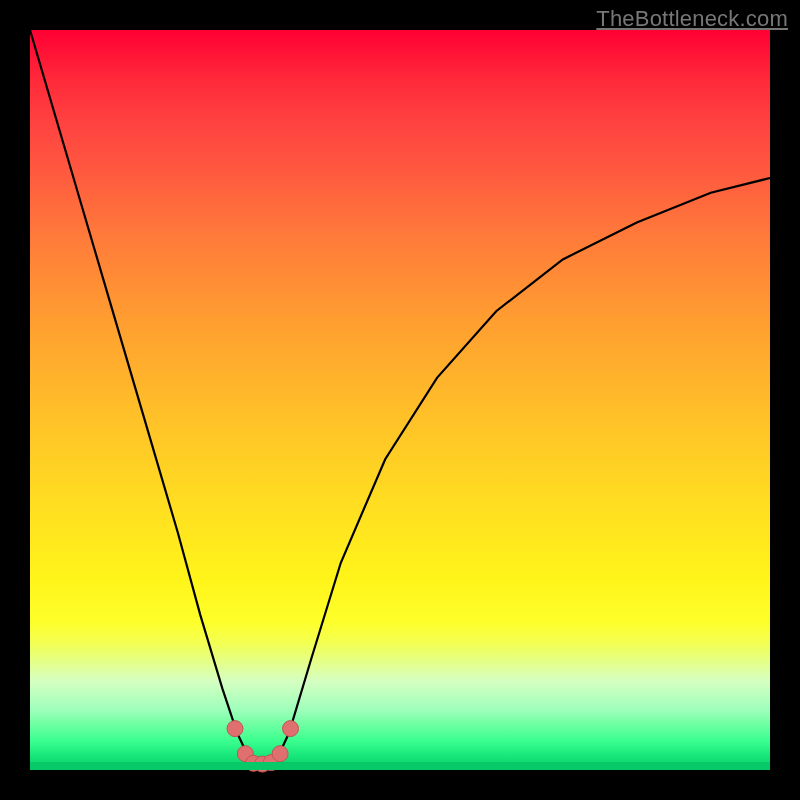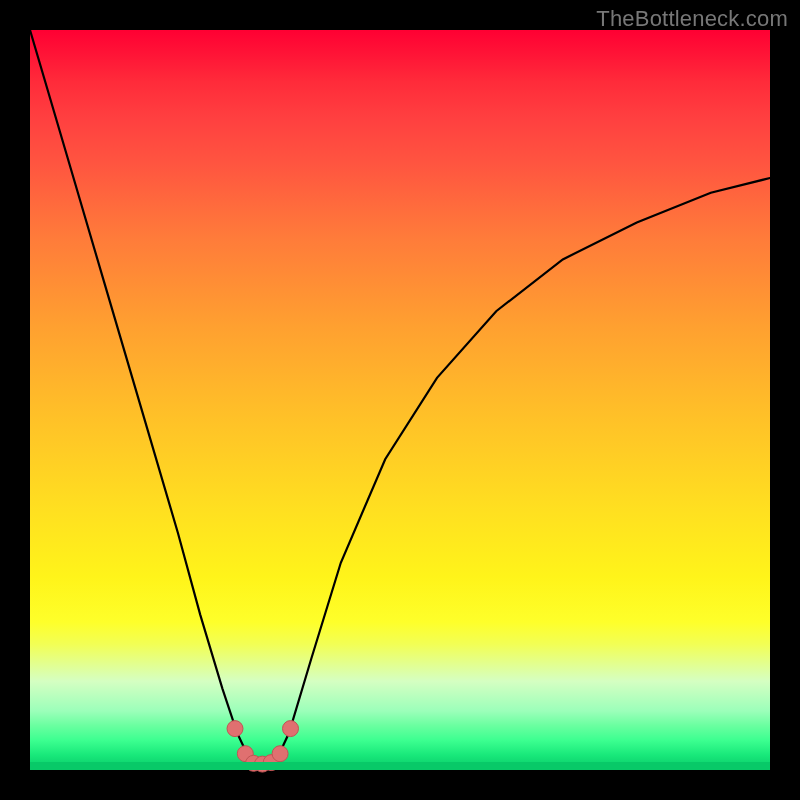--- a/index.html
+++ b/index.html
@@ -37,20 +37,21 @@
   }
   .watermark {
     position: absolute;
     top: 6px;
     right: 12px;
     font-family: Arial, Helvetica, sans-serif;
     font-size: 22px;
     color: #777;
     letter-spacing: 0.2px;
     user-select: none;
+    text-decoration: underline;
   }
   svg.overlay {
     position: absolute;
     left: 0;
     top: 0;
     width: 740px;
     height: 740px;
     overflow: visible;
   }
   .curve {

